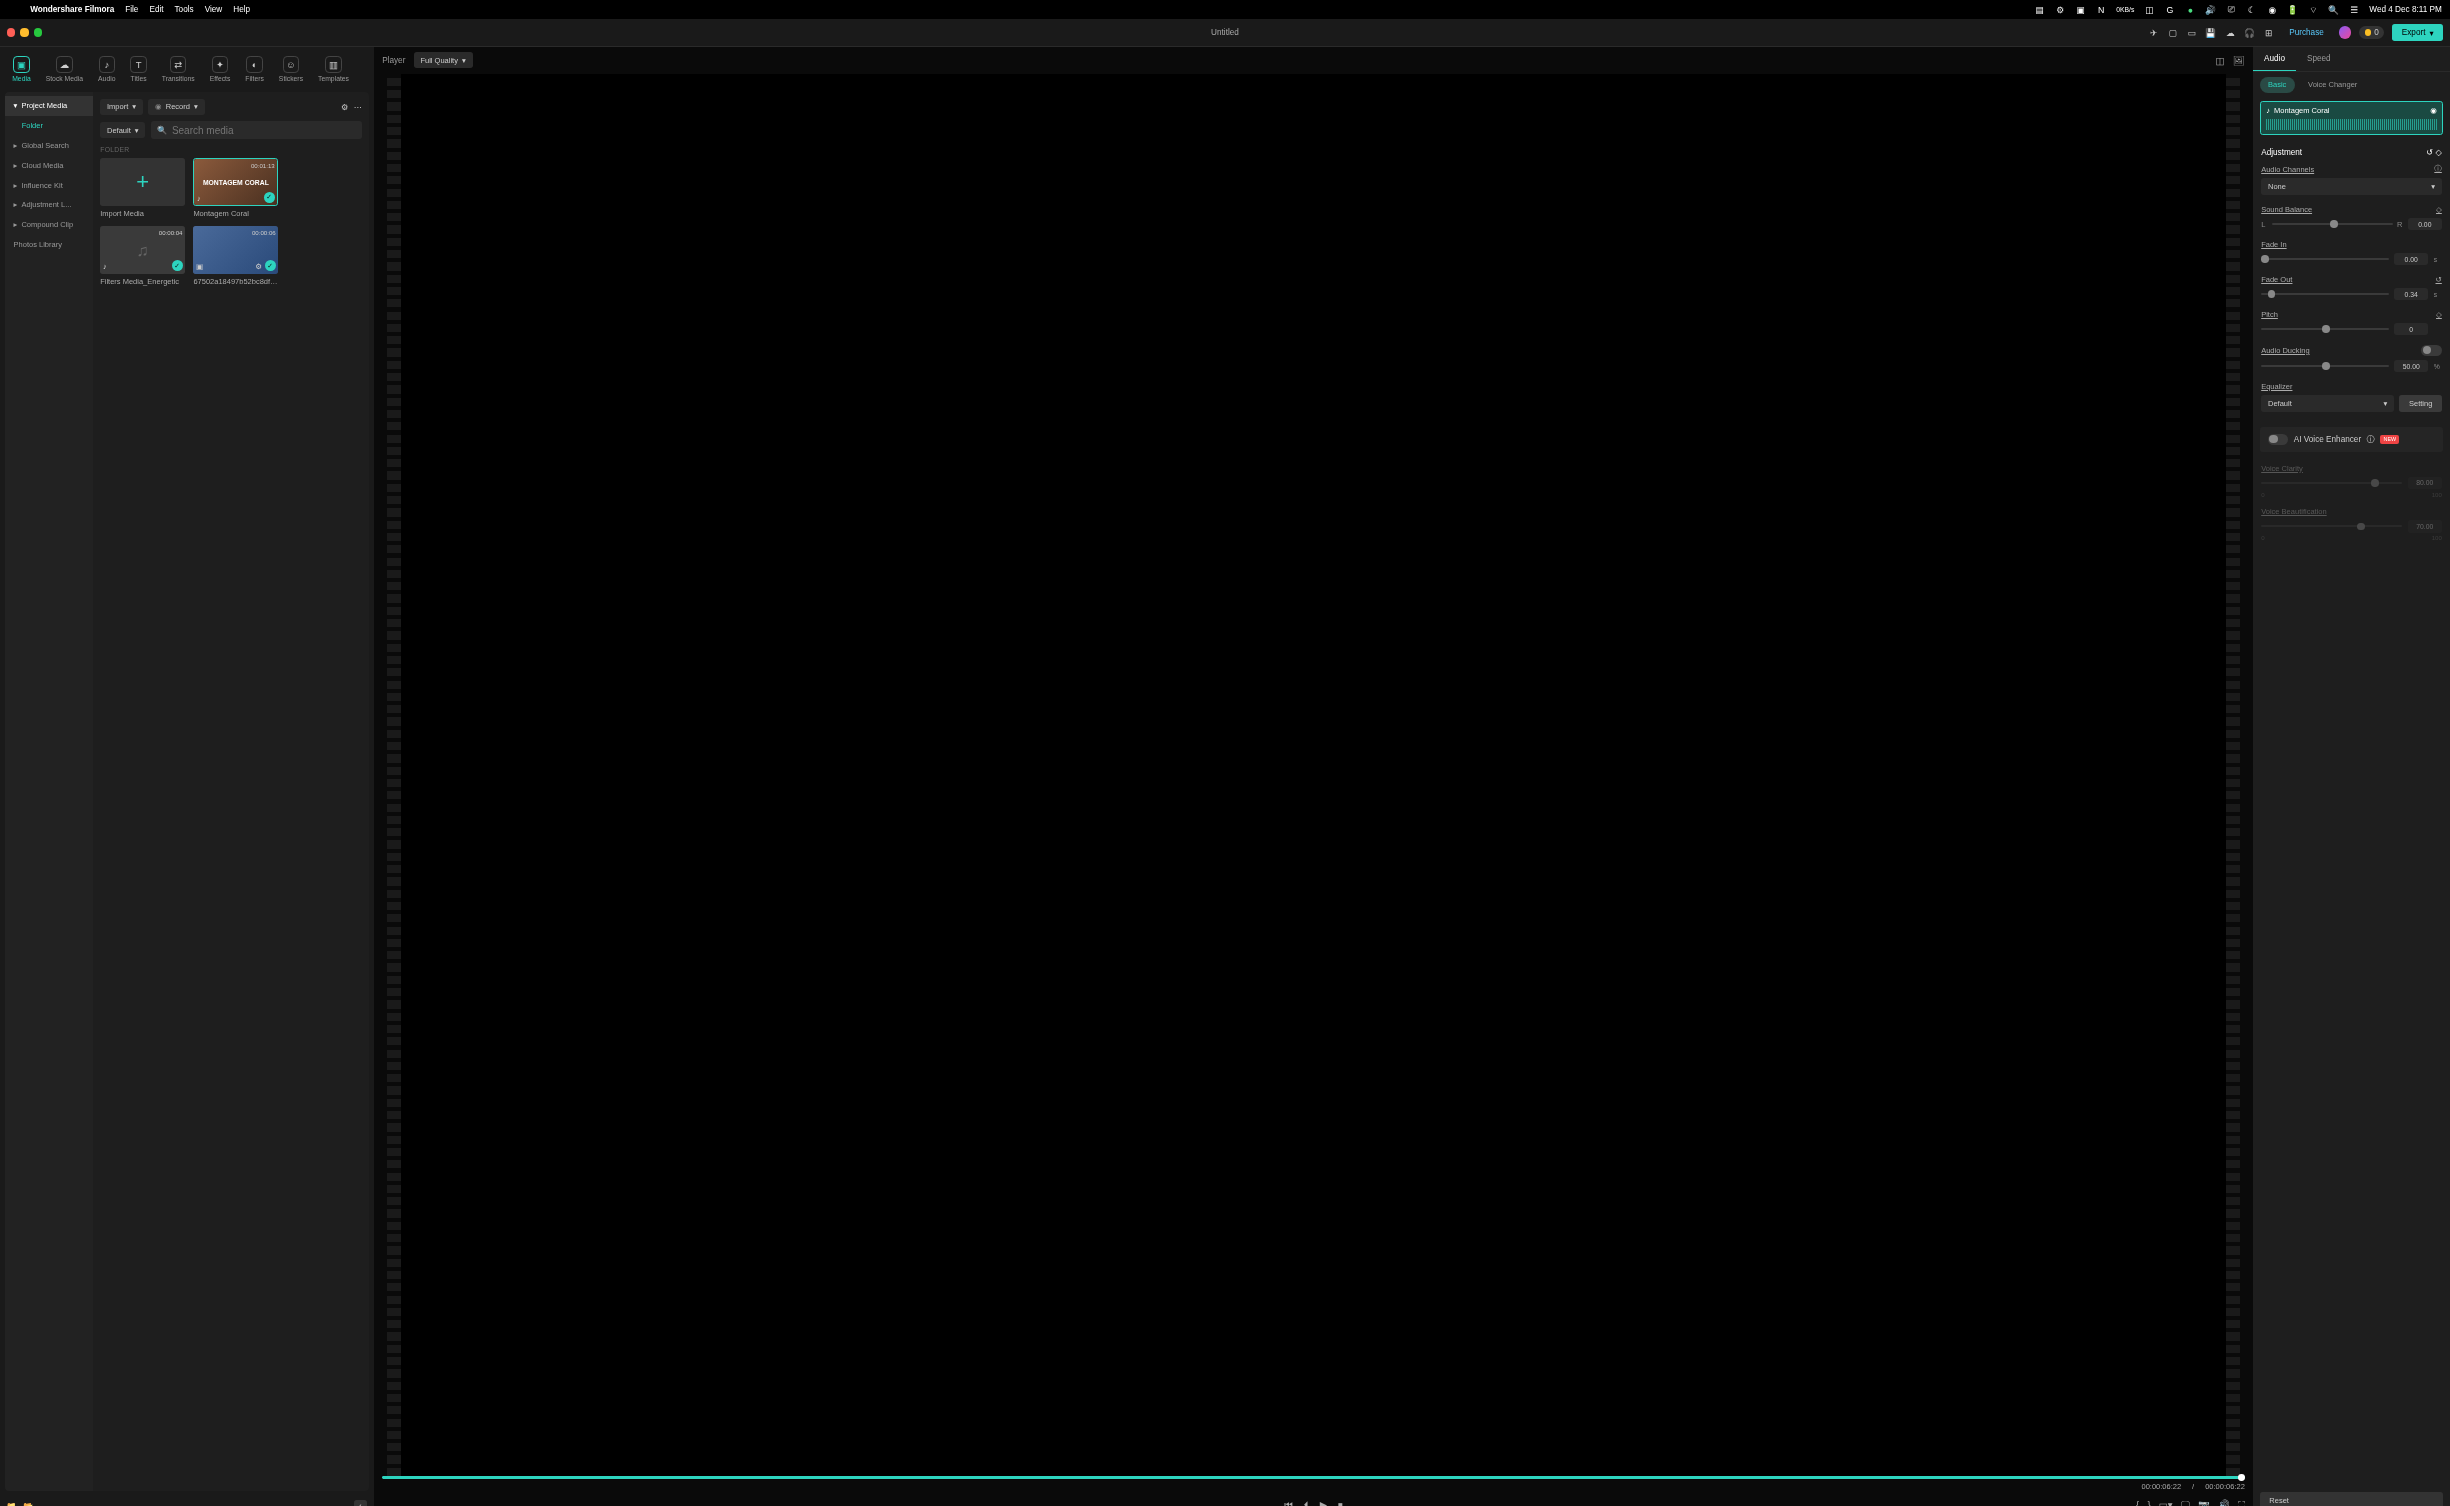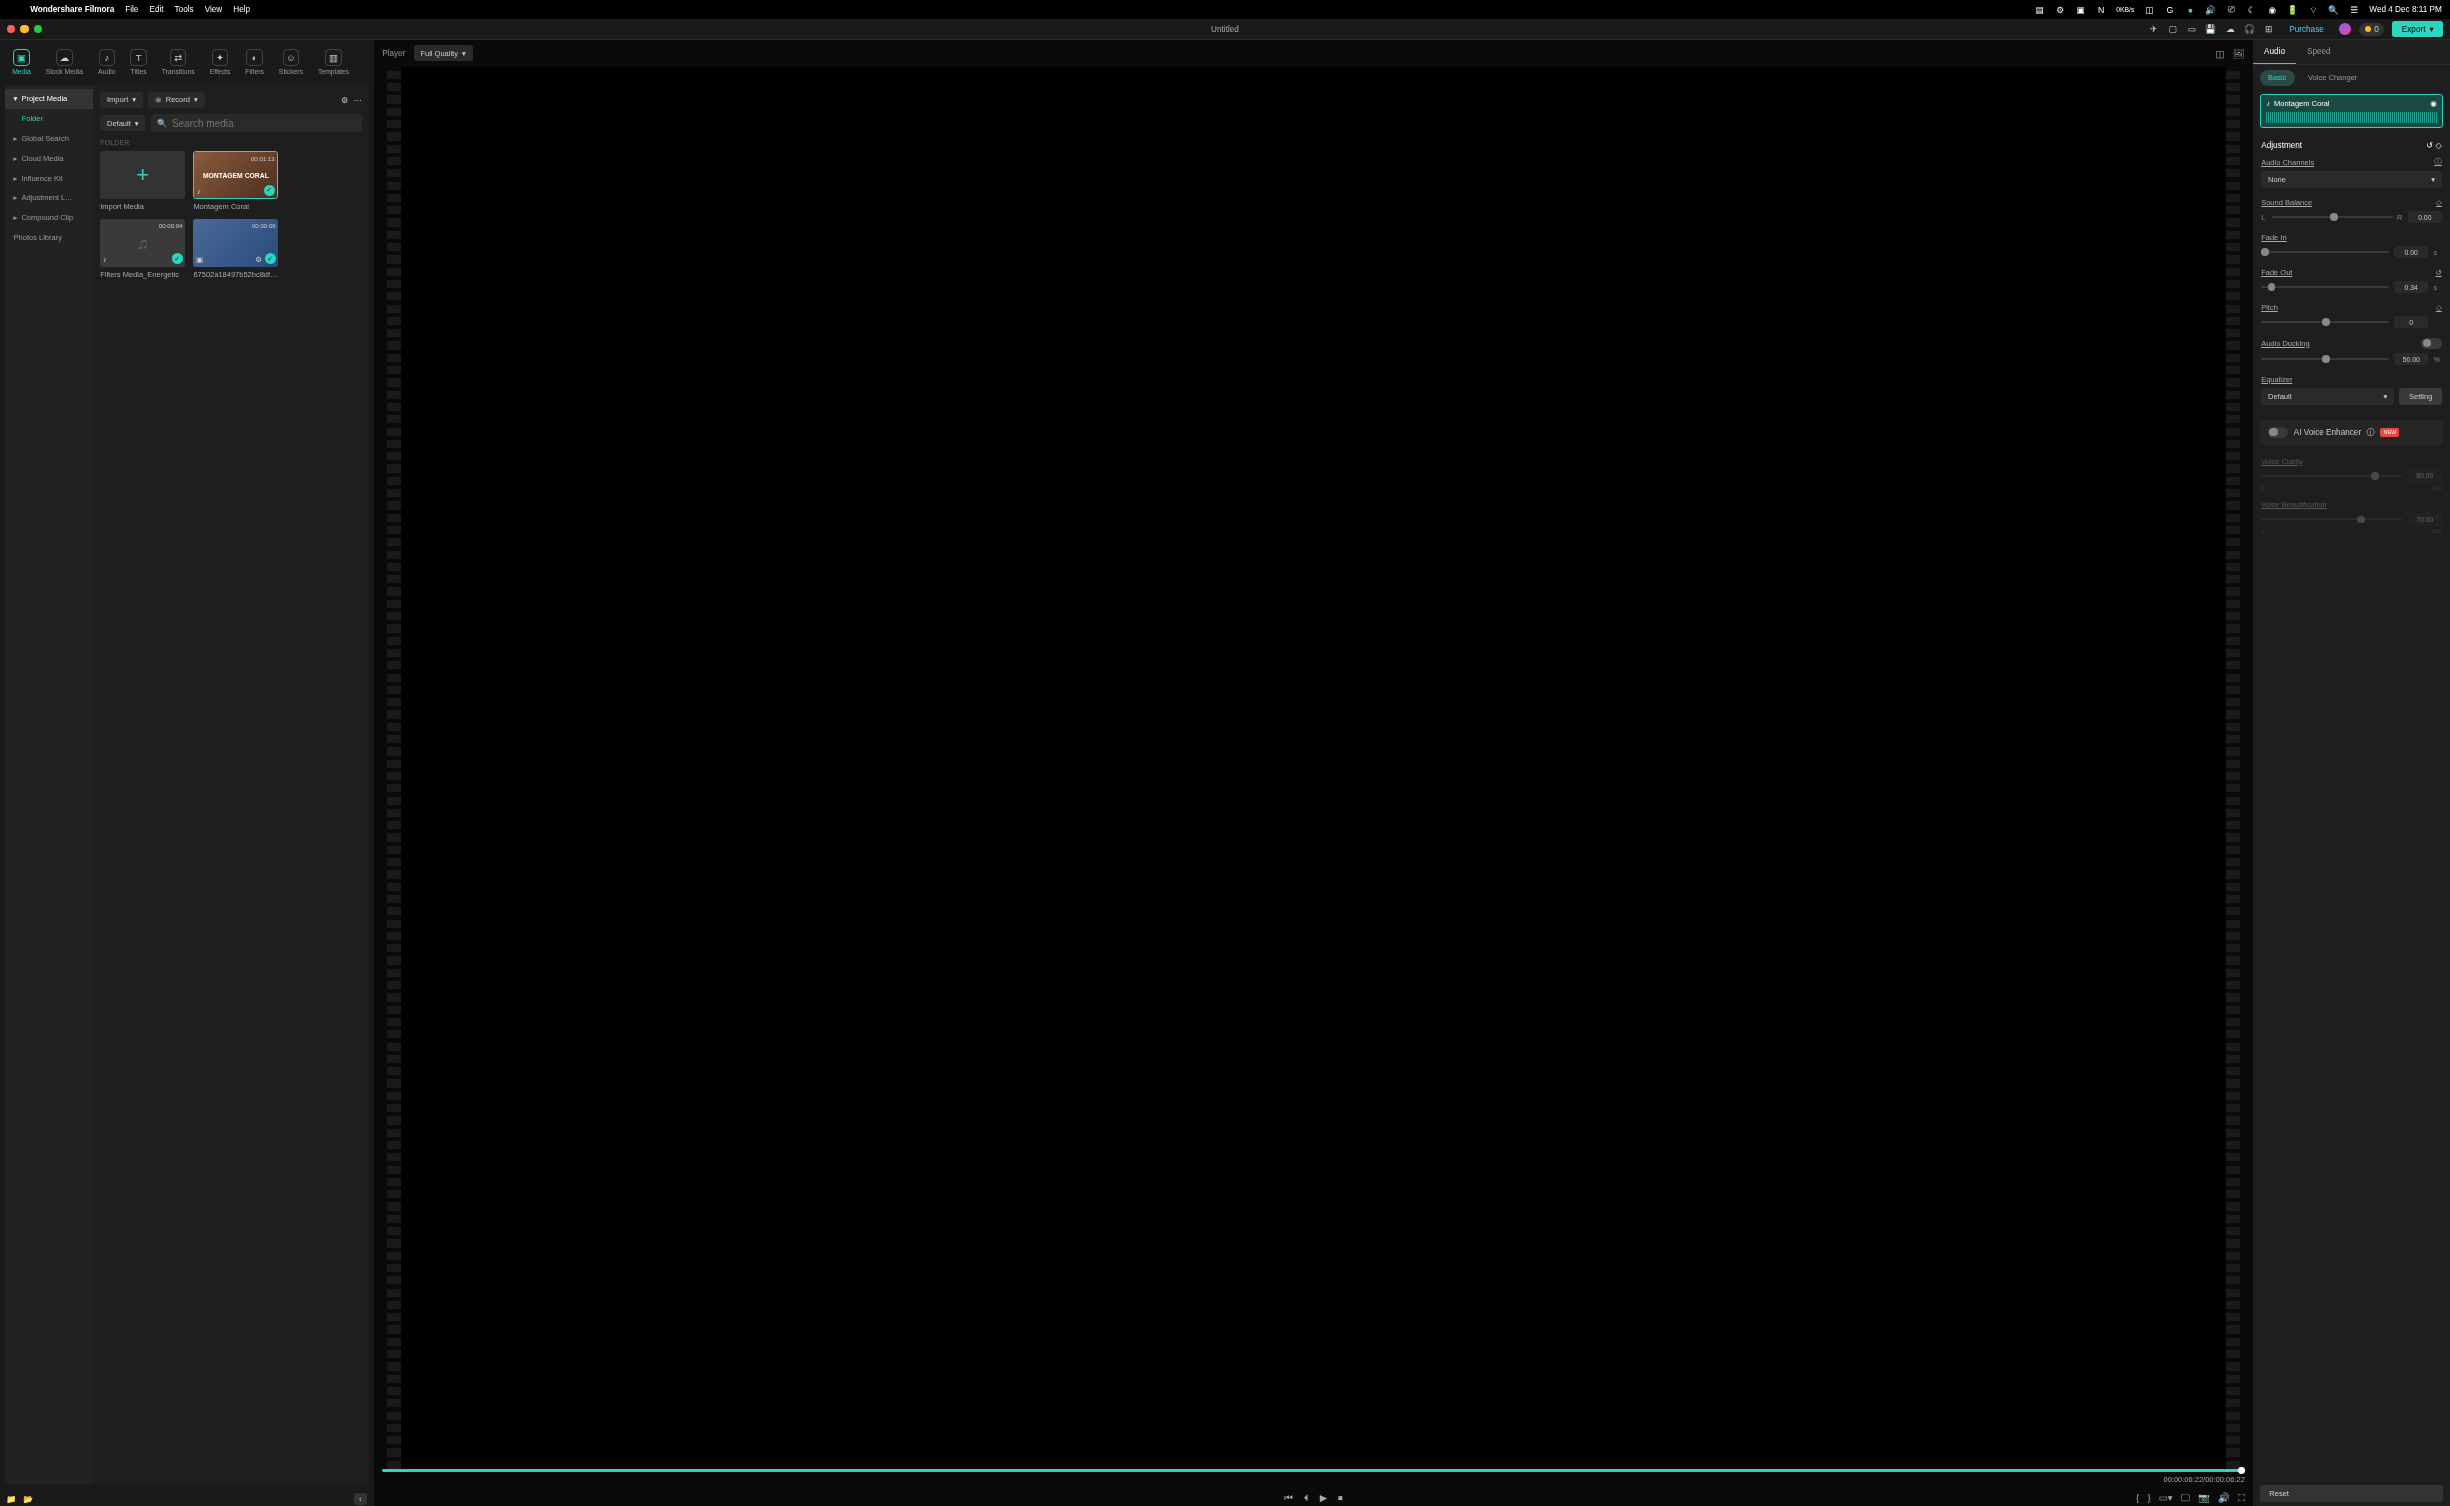--- a/index.html
+++ b/index.html
@@ -2,21 +2,21 @@
 <html style="font-size:11px"><head>
 <meta charset="utf-8">
 <style>
 * { margin: 0; padding: 0; box-sizing: border-box; font-family: -apple-system, BlinkMacSystemFont, "Segoe UI", sans-serif; }
 body { background: #1a1a1a; color: #ccc; font-size: 8.2px; overflow: hidden; }
 .menubar { height: 19px; background: #000; display: flex; align-items: center; padding: 0 8.2px; gap: 11px; color: #fff; }
 .menubar .left { display: flex; gap: 11px; align-items: center; }
 .menubar .right { margin-left: auto; display: flex; gap: 9.5px; align-items: center; }
 .menubar .app-name { font-weight: 600; }
 .menubar-icon { width: 11px; height: 11px; display: inline-flex; align-items: center; justify-content: center; font-size: 8.8px; }
-.titlebar { height: 21px; background: #1a1a1a; display: flex; align-items: center; padding: 0 6.8px; border-bottom: 0.7px solid #2a2a2a; }
+.titlebar { height: 28px; background: #1a1a1a; display: flex; align-items: center; padding: 0 6.8px; border-bottom: 0.7px solid #2a2a2a; }
 .traffic-lights { display: flex; gap: 5.4px; }
 .traffic-light { width: 8.2px; height: 8.2px; border-radius: 50%; }
 .tl-red { background: #ff5f56; } .tl-yellow { background: #ffbd2e; } .tl-green { background: #27c93f; }
 .titlebar .title { position: absolute; left: 50%; transform: translateX(-50%); color: #aaa; font-size: 8.2px; }
 .titlebar .actions { margin-left: auto; display: flex; gap: 8.2px; align-items: center; }
 .btn { background: #333; border: none; color: #ccc; padding: 2.7px 6.8px; border-radius: 2.7px; font-size: 8.2px; cursor: pointer; }
 .btn-purchase { color: #5ac8fa; background: transparent; }
 .btn-export { background: #2dd4bf; color: #000; padding: 3.4px 9.5px; display: flex; align-items: center; gap: 4.1px; }
 .credits { display: flex; align-items: center; gap: 2.7px; background: #333; padding: 2px 5.4px; border-radius: 6.8px; }
 .credit-dot { width: 6.8px; height: 6.8px; border-radius: 50%; background: #fbbf24; }
@@ -56,21 +56,21 @@
 
 .center-panel { flex: 1; display: flex; flex-direction: column; background: #0a0a0a; }
 .player-header { display: flex; align-items: center; padding: 5.4px 8.2px; gap: 8.2px; }
 .player-label { color: #999; font-size: 8.2px; }
 .player-viewport { flex: 1; background: #000; margin: 0 27px; position: relative; }
 .film-strip { position: absolute; top: 0; bottom: 0; width: 13.6px; background: repeating-linear-gradient(0deg, #1a1a1a 0, #1a1a1a 8.2px, #0a0a0a 8.2px, #0a0a0a 12.3px); }
 .film-left { left: -13.6px; } .film-right { right: -13.6px; }
 .player-timeline-bar { padding: 0 8.2px; }
 .player-scrub { height: 2.7px; background: #2dd4bf; border-radius: 1.4px; position: relative; }
 .player-scrub-handle { position: absolute; right: 0; top: -2px; width: 6.8px; height: 6.8px; background: #fff; border-radius: 50%; }
-.player-time { display: flex; justify-content: flex-end; gap: 0; padding: 2.7px 0; font-size: 7.5px; color: #aaa; font-family: monospace; }
+.player-time { display: flex; justify-content: flex-end; gap: 11px; padding: 2.7px 0; font-size: 7.5px; color: #aaa; font-family: monospace; }
 .player-controls { display: flex; align-items: center; justify-content: center; gap: 11px; padding: 5.4px 8.2px; position: relative; }
 .player-controls .pc-right { position: absolute; right: 8.2px; display: flex; gap: 8.2px; }
 .pc-icon { cursor: pointer; color: #aaa; font-size: 9.5px; }
 
 .right-panel { width: 197px; background: #1e1e1e; display: flex; flex-direction: column; overflow-y: auto; }
 .rp-tabs { display: flex; border-bottom: 0.7px solid #2a2a2a; }
 .rp-tab { padding: 6.8px 11px; cursor: pointer; color: #999; border-bottom: 1.4px solid transparent; font-size: 8.2px; }
 .rp-tab.active { color: #fff; border-bottom-color: #2dd4bf; }
 .rp-subtabs { display: flex; gap: 5.4px; padding: 5.4px 6.8px; }
 .rp-subtab { padding: 3.4px 8.2px; border-radius: 8.2px; cursor: pointer; font-size: 7.5px; color: #999; }

